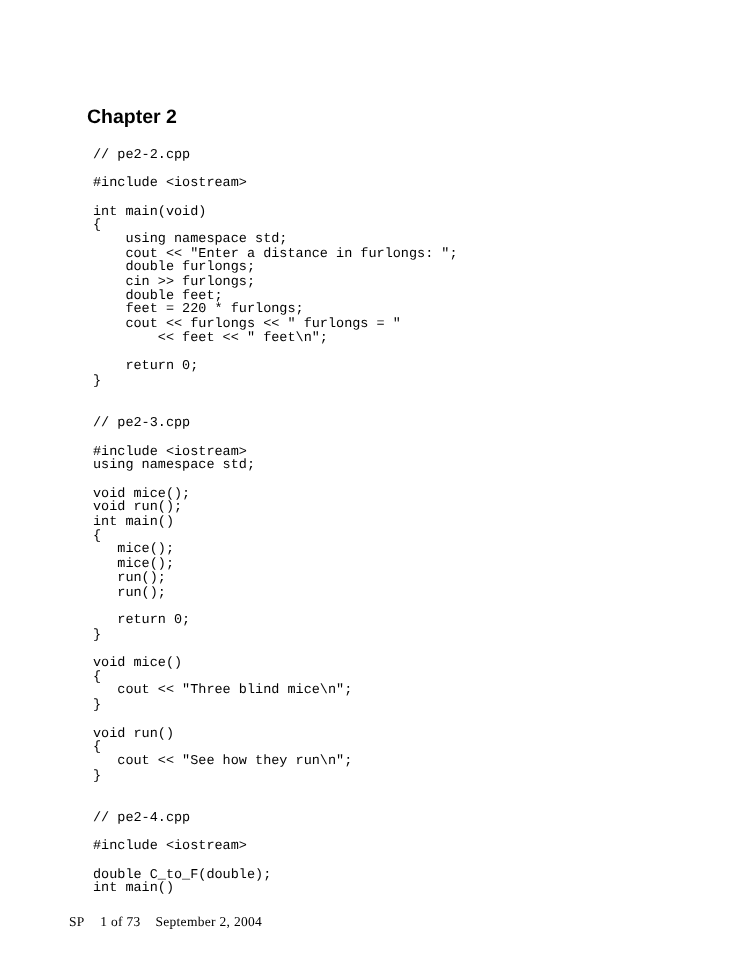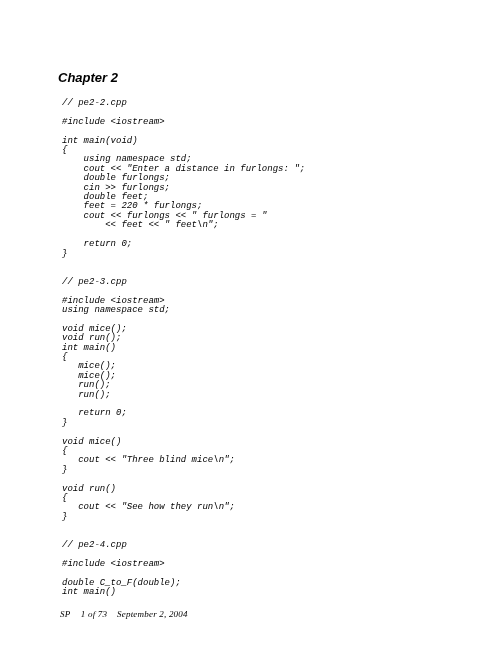--- a/index.html
+++ b/index.html
@@ -11,39 +11,38 @@
     font-family: "Times New Roman", Times, serif;
     color: #000;
     overflow: hidden;
   }
   .page {
     width: 502px;
     height: 649px;
     position: relative;
     box-sizing: border-box;
     padding: 70px 58px 40px 58px;
-    font-style: italic;
   }
   .chapter-title {
     font-family: Arial, Helvetica, sans-serif;
     font-weight: bold;
     font-size: 13px;
     margin-bottom: 14px;
   }
   pre.code {
     font-family: "Courier New", Courier, monospace;
     font-size: 9px;
     line-height: 9.4px;
     white-space: pre;
     margin: 4px;
     letter-spacing: 0px;
   }
   .footer {
     position: absolute;
-    left: 60px;
+    left: 46px;
     bottom: 30px;
     font-family: "Times New Roman", Times, serif;
     font-size: 9px;
     letter-spacing: 0.2px;
     margin-top: 36px;
   }
   .footer .page-label {
     display: inline-block;
     margin-right: 8px;
   }

